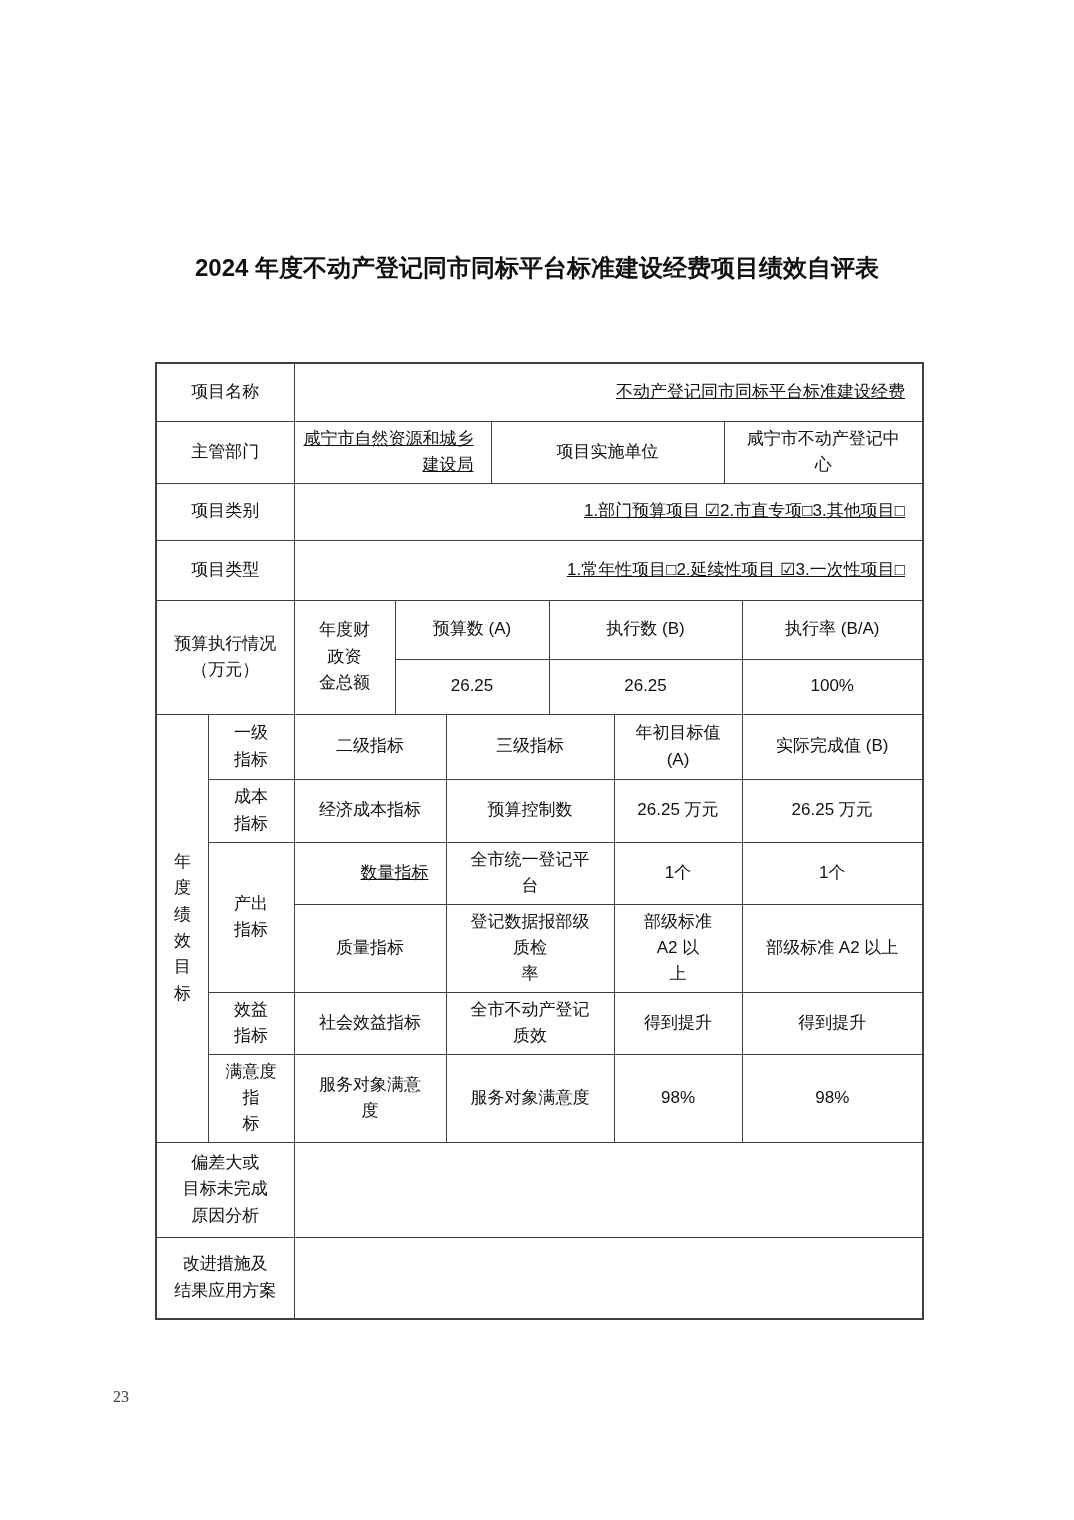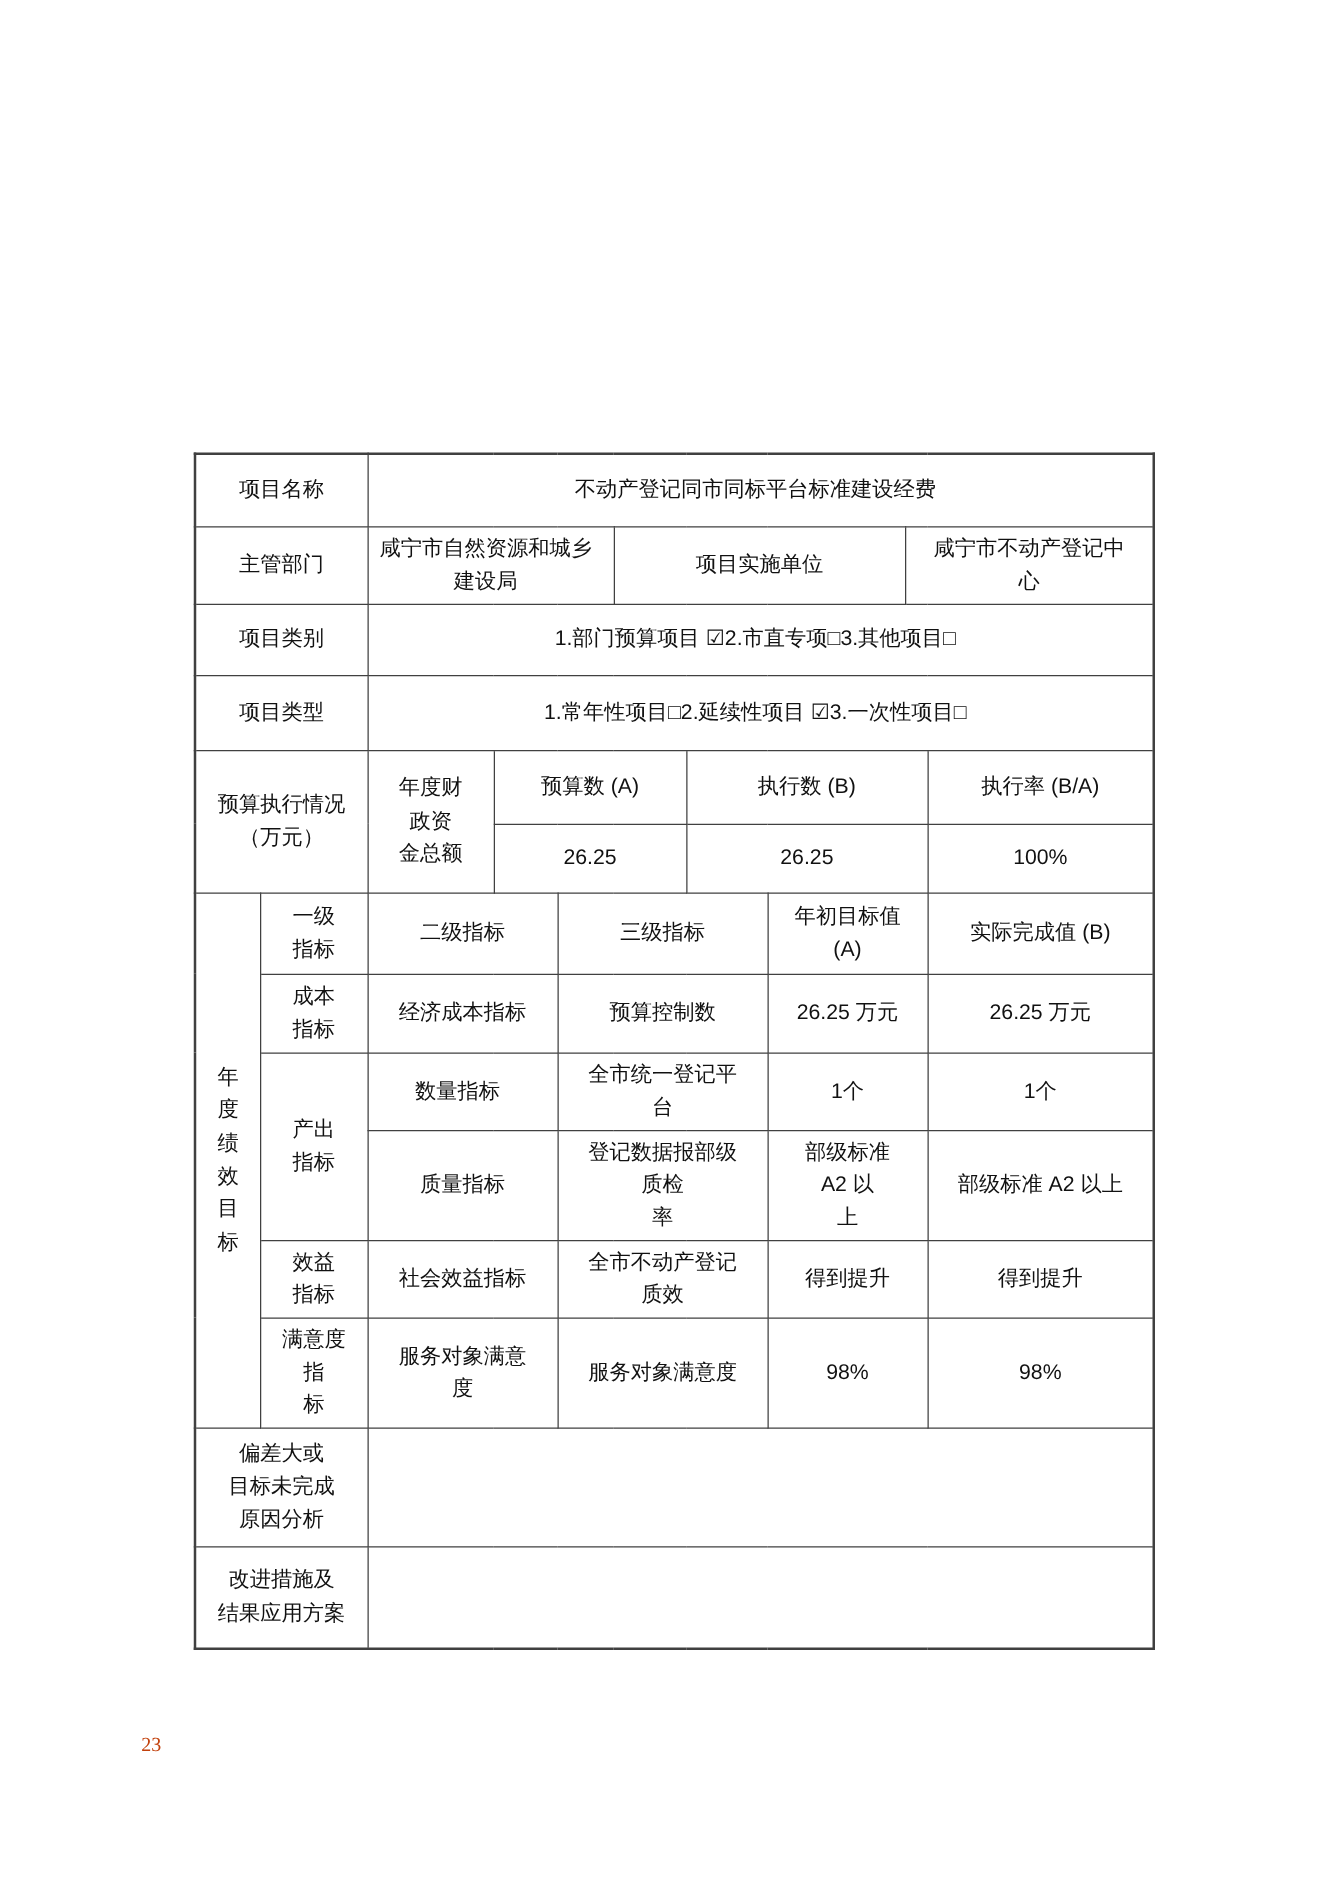--- a/index.html
+++ b/index.html
@@ -66,22 +66,23 @@
   table.form td {
     border: 1px solid #404040;
     text-align: center;
     vertical-align: middle;
     padding: 4px 17px;
     line-height: 1.55;
     white-space: pre-line;
     overflow: hidden;
   }
   table.form td.al {
-    text-align: center;
+    text-align: right;
     padding-left: 9px;
+    text-decoration: underline;
   }
   .r1  { height: 58px; }
   .r2  { height: 62px; margin-top: 32px; }
   .r3  { height: 57px; }
   .r4  { height: 60px; }
   .r5a { height: 59px; }
   .r5b { height: 55px; }
   .r6  { height: 65px; }
   .r7  { height: 63px; }
   .r8  { height: 62px; }
@@ -89,28 +90,29 @@
   .r10 { height: 62px; }
   .r11 { height: 60px; }
   .r12 { height: 95px; }
   .r13 { height: 82px; }
   .page-number {
     position: absolute;
     left: 113px;
     top: 1388px;
     font-family: "Liberation Serif", "DejaVu Serif", serif;
     font-size: 16px;
-    color: #c2410c;
+    color: #404040;
   }
 </style>
 </head>
 <body>
 
 <div class="doc">
 
+  <div class="table-title">2024 年度不动产登记同市同标平台标准建设经费项目绩效自评表</div>
 
 
   <table class="form">
     <colgroup>
       <col style="width:52px">
         <col style="width:86px">
         <col style="width:101px">
         <col style="width:51px">
         <col style="width:45px">
       <col style="width:58px">

